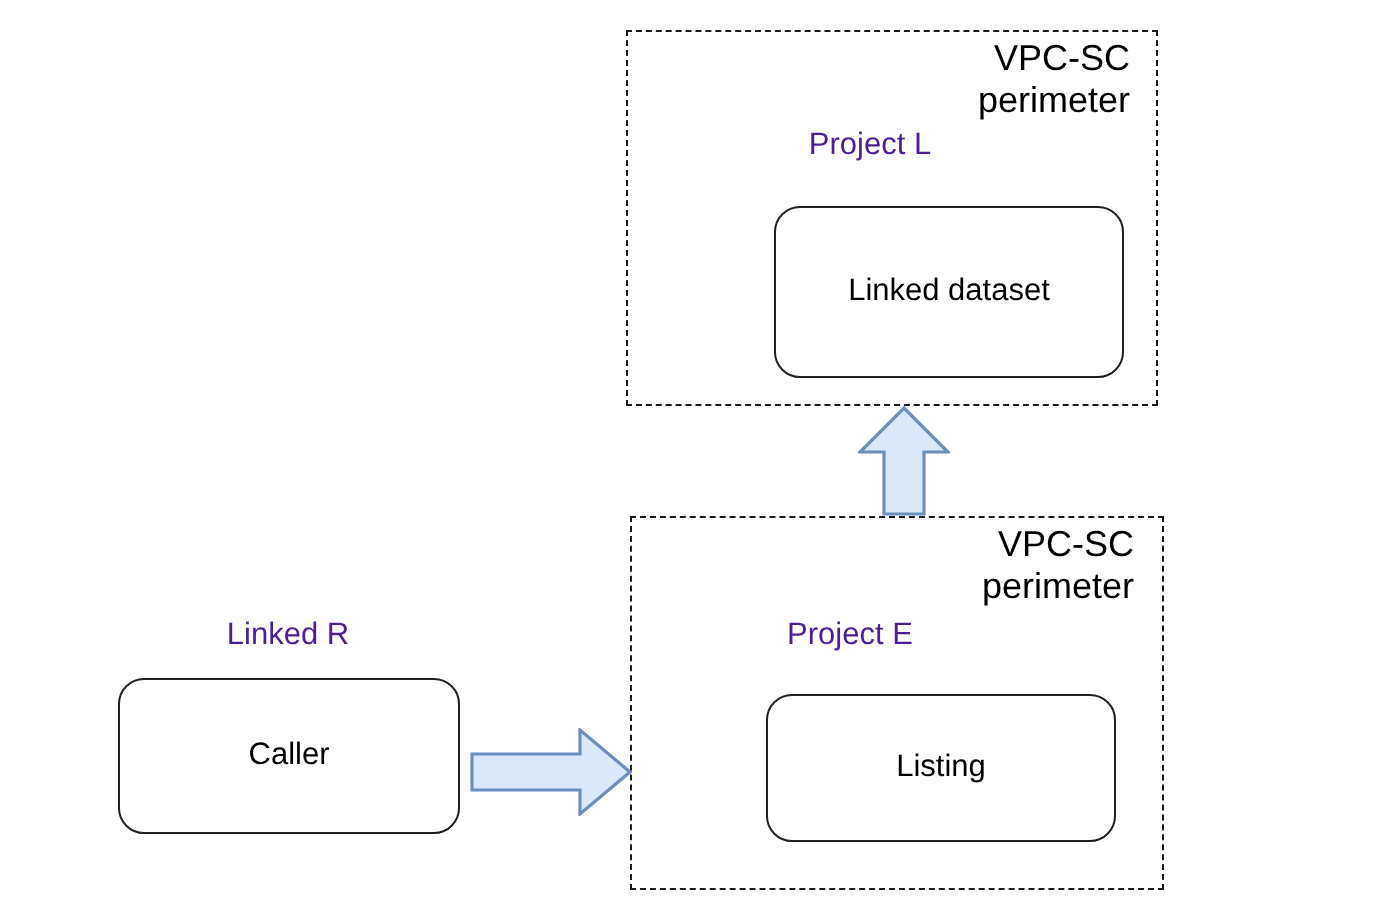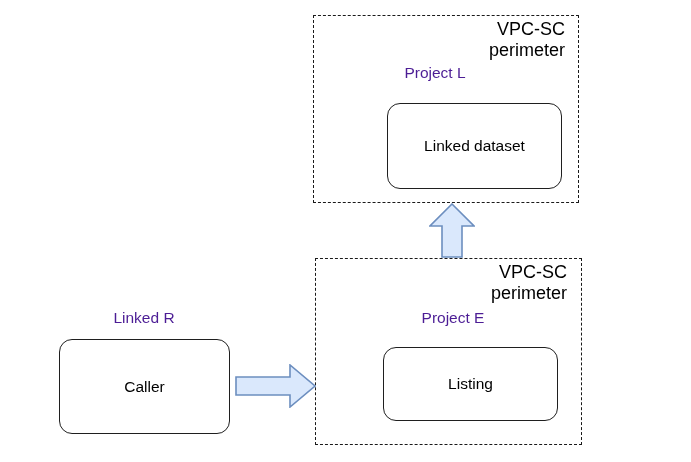--- a/index.html
+++ b/index.html
@@ -54,21 +54,21 @@
 
   .project-label {
     position: absolute;
     font-size: 15.5px;
     line-height: 21px;
     text-align: center;
     color: #4c1d95;
     white-space: nowrap;
   }
   #project-l-label { left: 350px; top: 62px; width: 170px; }
-  #project-e-label { left: 368px; top: 307px; width: 170px; }
+  #project-e-label { left: 340px; top: 307px; width: 170px; }
   #project-r-label { left: 59px; top: 307px; width: 170px; }
 
   
   .node {
     position: absolute;
     box-sizing: border-box;
     border: 1.7px solid #1f1f1f;
     border-radius: 13px;
     background: #ffffff;
     display: flex;
@@ -88,21 +88,21 @@
   #node-listing {
     left: 383px;
     top: 347px;
     width: 175px;
     height: 74px;
   }
   #node-caller {
     left: 59px;
     top: 339px;
     width: 171px;
-    height: 95px;
+    height: 78px;
   }
 
   
   .arrow {
     position: absolute;
   }
   #arrow-up {
     left: 429px;
     top: 203px;
     width: 46px;

